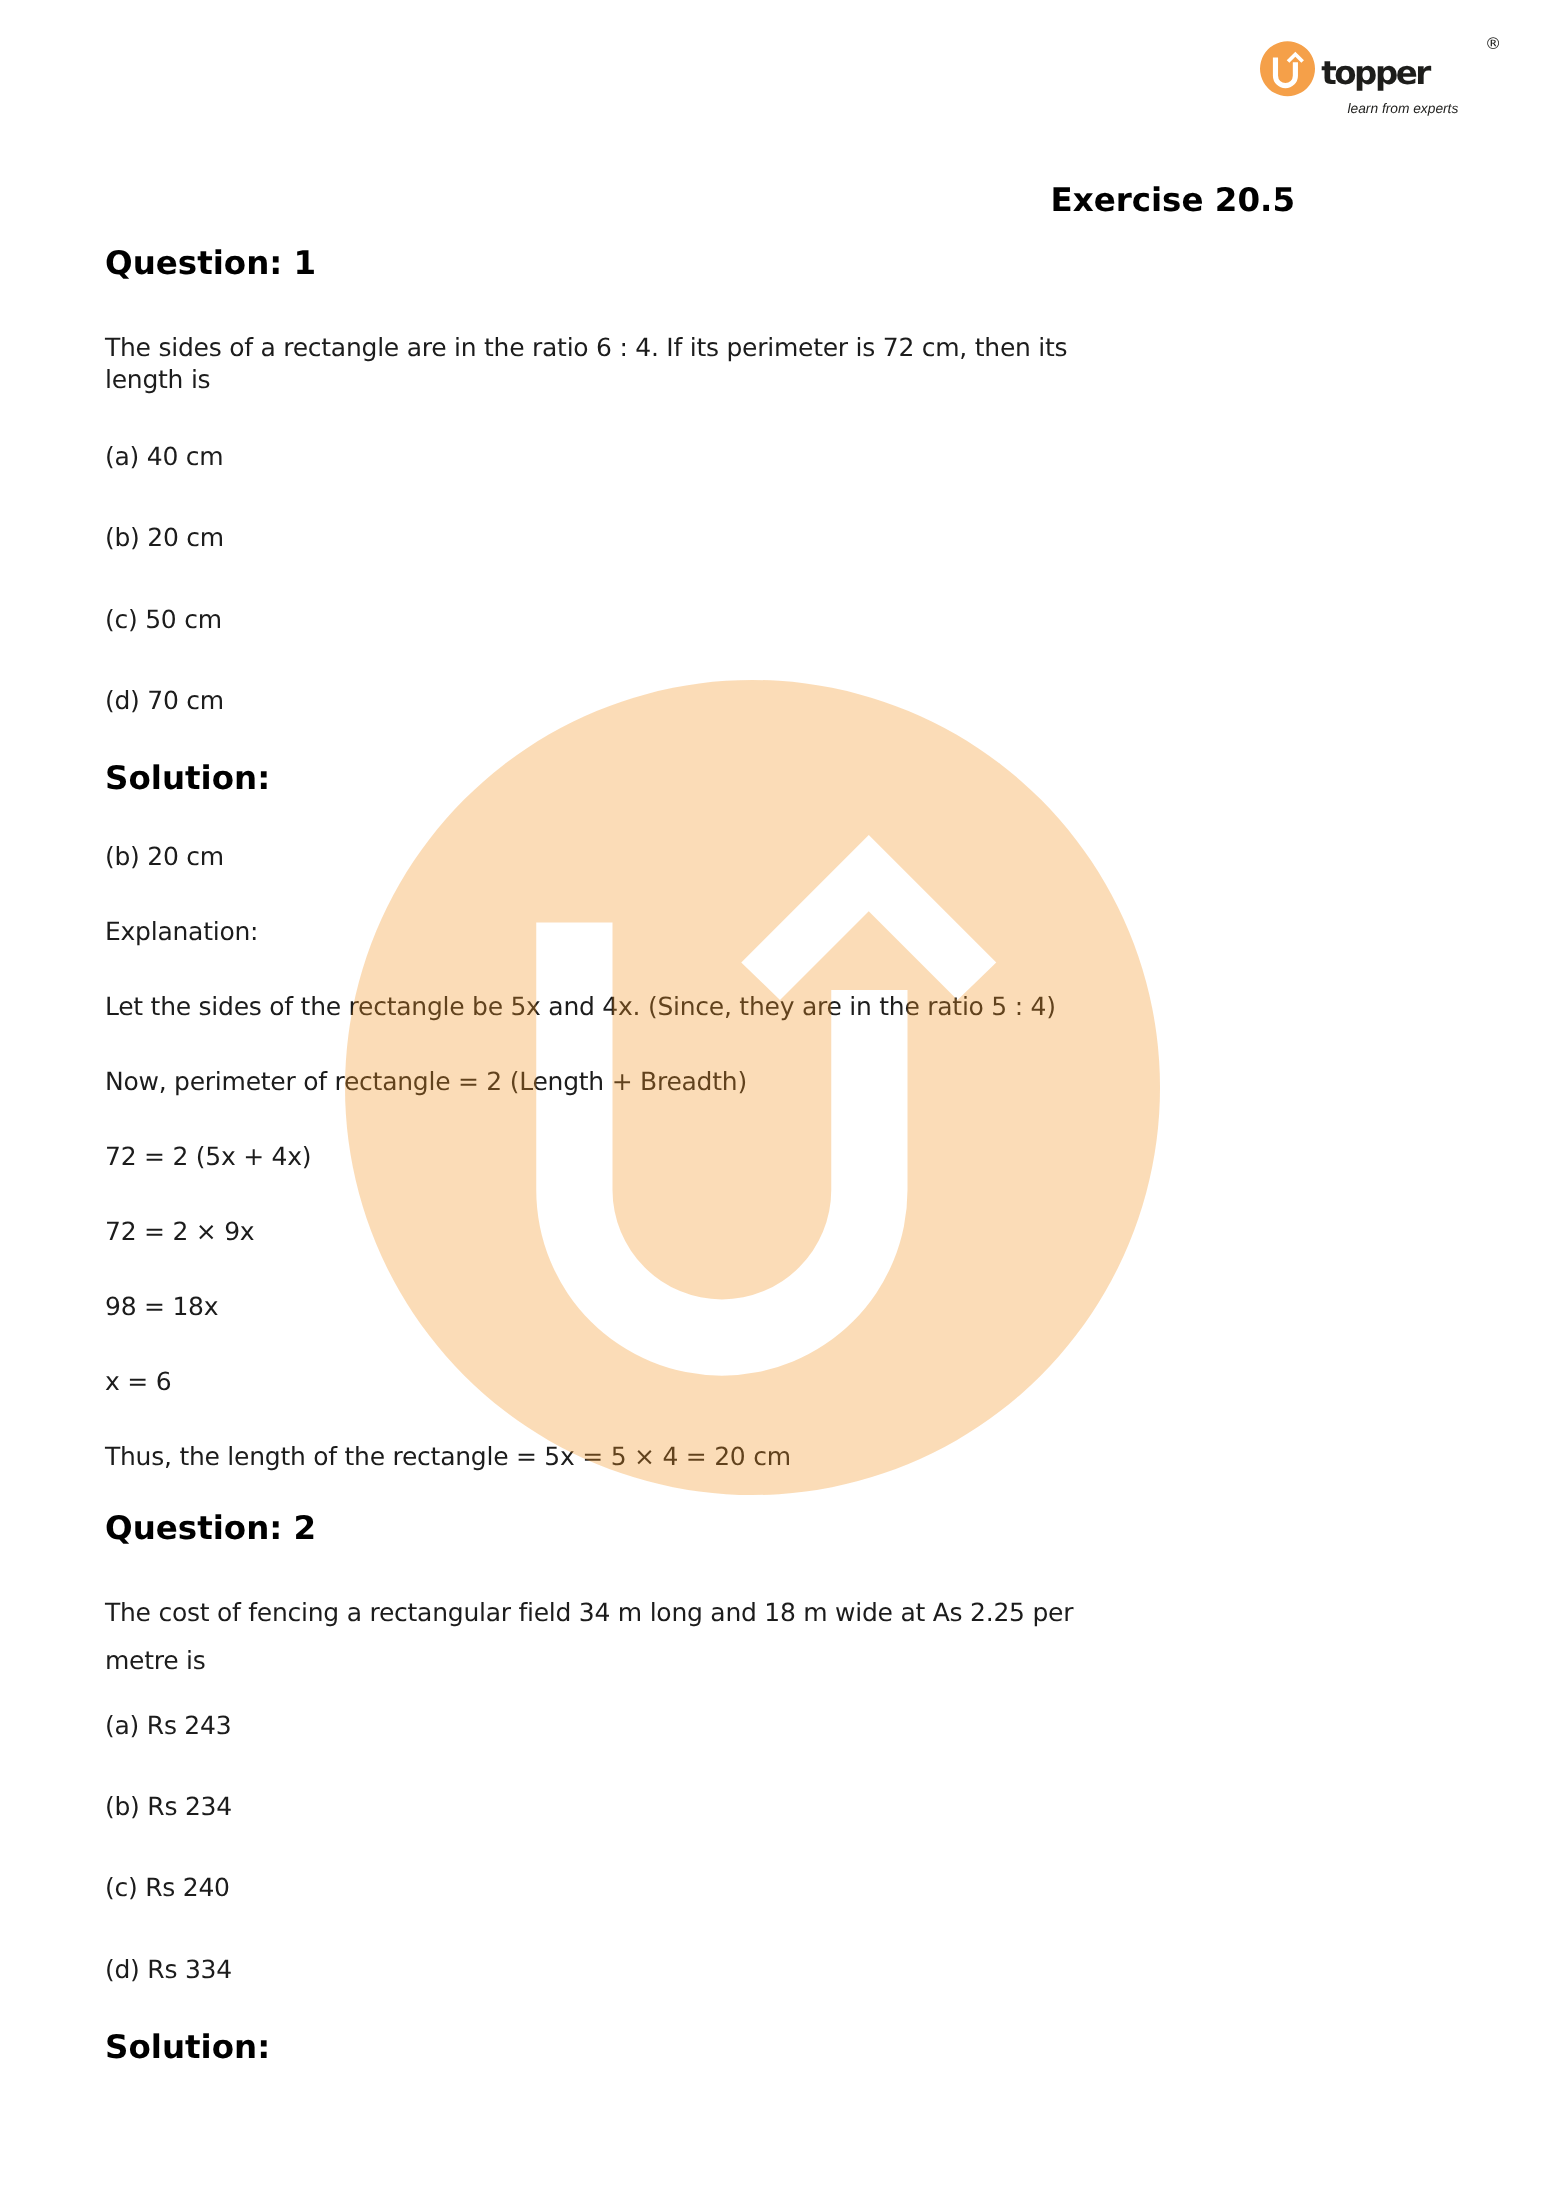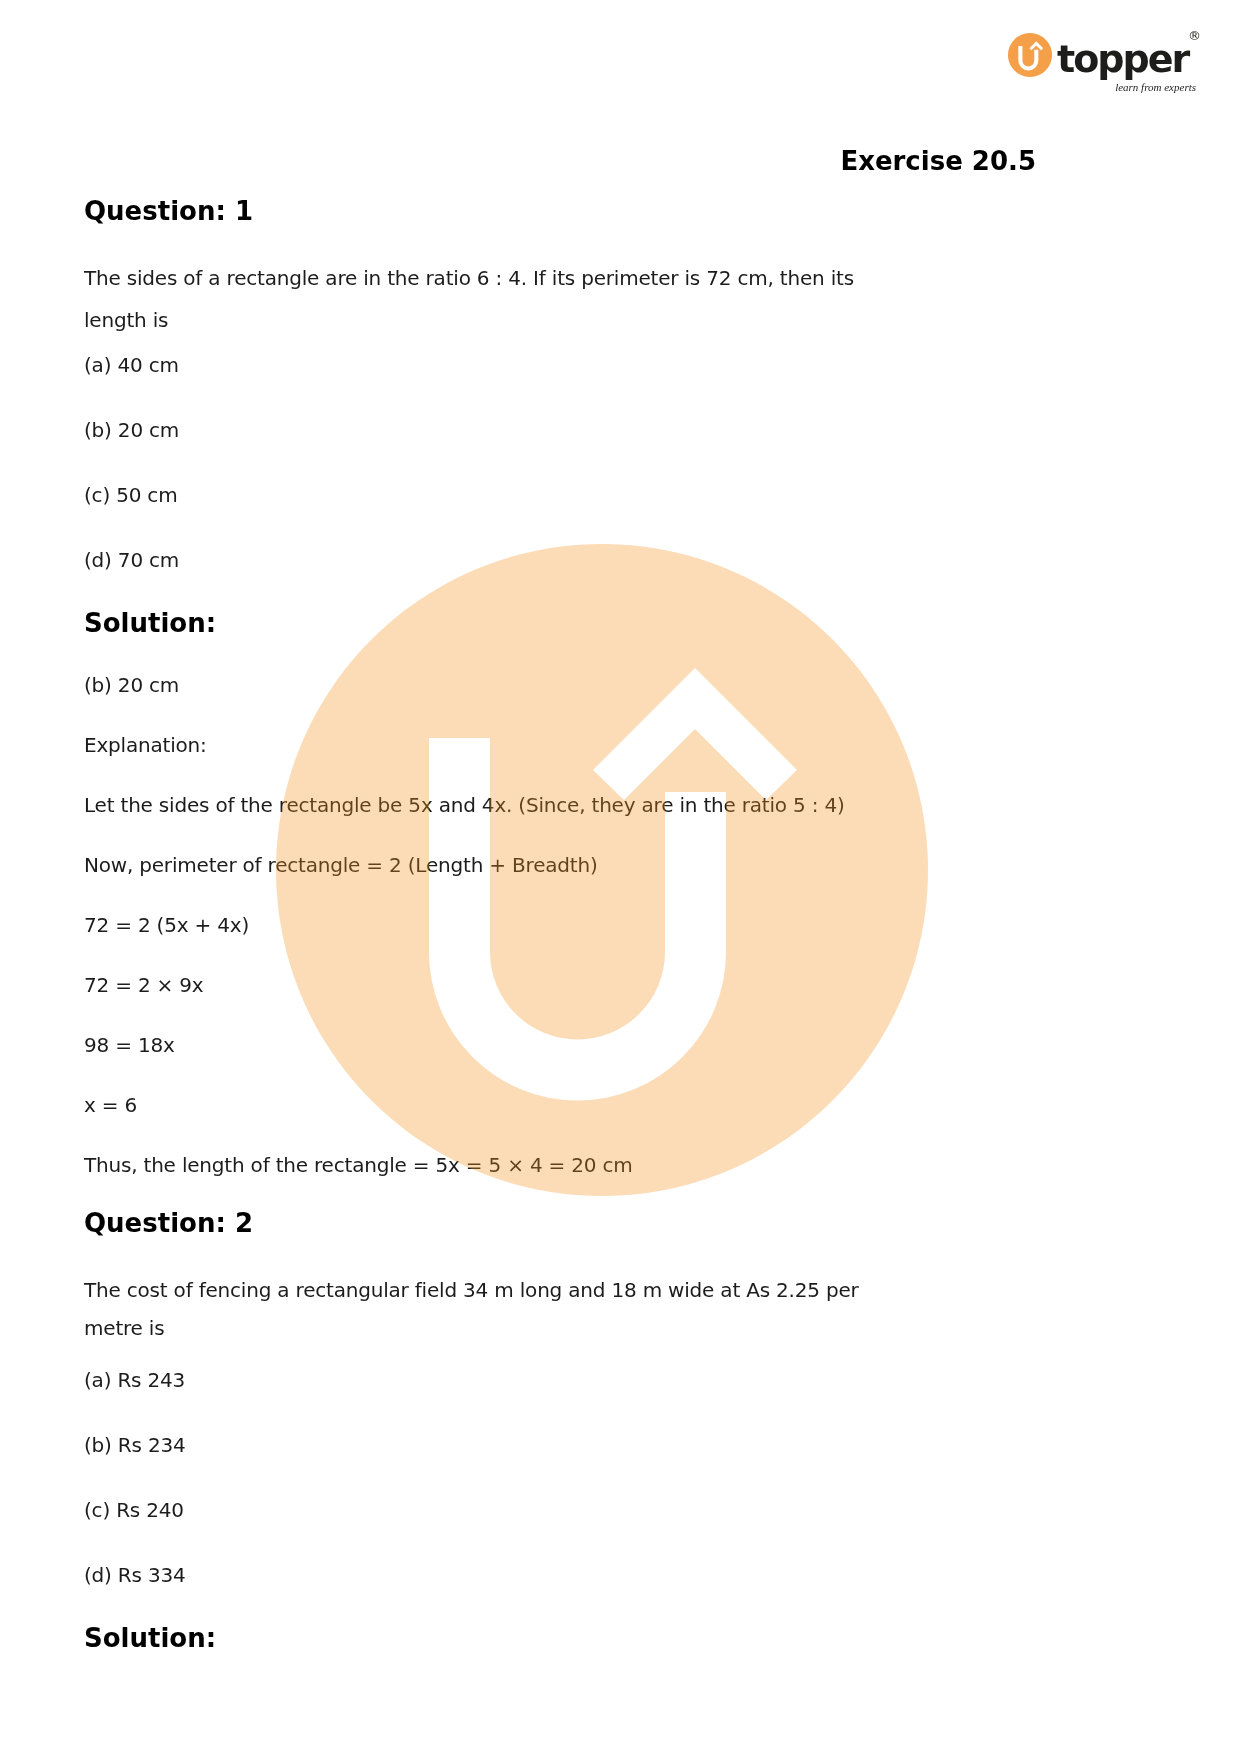--- a/index.html
+++ b/index.html
@@ -15,30 +15,30 @@
     font-weight:bold;font-size:26px;color:#000;letter-spacing:0;text-align:center;
   }
   .title-center{
     width:952px;text-align:right;
   }
   #watermark-svg{
     position:absolute;left:0;top:0;z-index:2;pointer-events:none;
   }
   .brand-text{
     position:absolute;left:1057px;top:40px;z-index:3;
-    font-size:38px;font-weight:bold;letter-spacing:-2px;color:#1d1d1b;line-height:38px;
+    font-size:26px;font-weight:bold;letter-spacing:-2px;color:#1d1d1b;line-height:38px;
   }
   .brand-reg{
     position:absolute;left:1188px;top:28px;z-index:3;
     font-size:13px;color:#1d1d1b;
   }
   .brand-tagline{
     position:absolute;left:1078px;top:81px;width:118px;z-index:3;
-    font-family:Liberation Serif, serif;font-style:italic;
-    font-size:11px;color:#1d1d1b;text-align:right;
+    font-family:Liberation Sans, sans-serif;font-style:italic;
+    font-size:11px;color:#1d1d1b;text-align:left;
   }
 </style>
 </head>
 <body>
 
 <svg id="watermark-svg" width="1240" height="1755" viewBox="0 0 1240 1755">
   <defs>
     <path id="umark" fill-rule="evenodd" d="
       M602,544 a326,326 0 1,0 0.02,0 Z
       M429,738 L490,738 L490,952 A87.5,87.5 0 0,0 665,952 L665,792 L726,792 L726,952
@@ -50,21 +50,21 @@
 </svg>
 
 <div class="brand-text">topper</div>
 <div class="brand-reg">®</div>
 <div class="brand-tagline">learn from experts</div>
 
 <div class="line heading title-center" style="top:146px">Exercise 20.5</div>
 
 <div class="line heading" style="top:196px">Question: 1</div>
 <div class="line" style="top:266px">The sides of a rectangle are in the ratio 6 : 4. If its perimeter is 72 cm, then its</div>
-<div class="line" style="top:308px">length is</div>
+<div class="line" style="top:291px">length is</div>
 
 <div class="line" style="top:353px">(a) 40 cm</div>
 <div class="line" style="top:418px">(b) 20 cm</div>
 <div class="line" style="top:483px">(c) 50 cm</div>
 <div class="line" style="top:548px">(d) 70 cm</div>
 
 <div class="line heading" style="top:608px">Solution:</div>
 <div class="line" style="top:673px">(b) 20 cm</div>
 <div class="line" style="top:733px">Explanation:</div>
 

